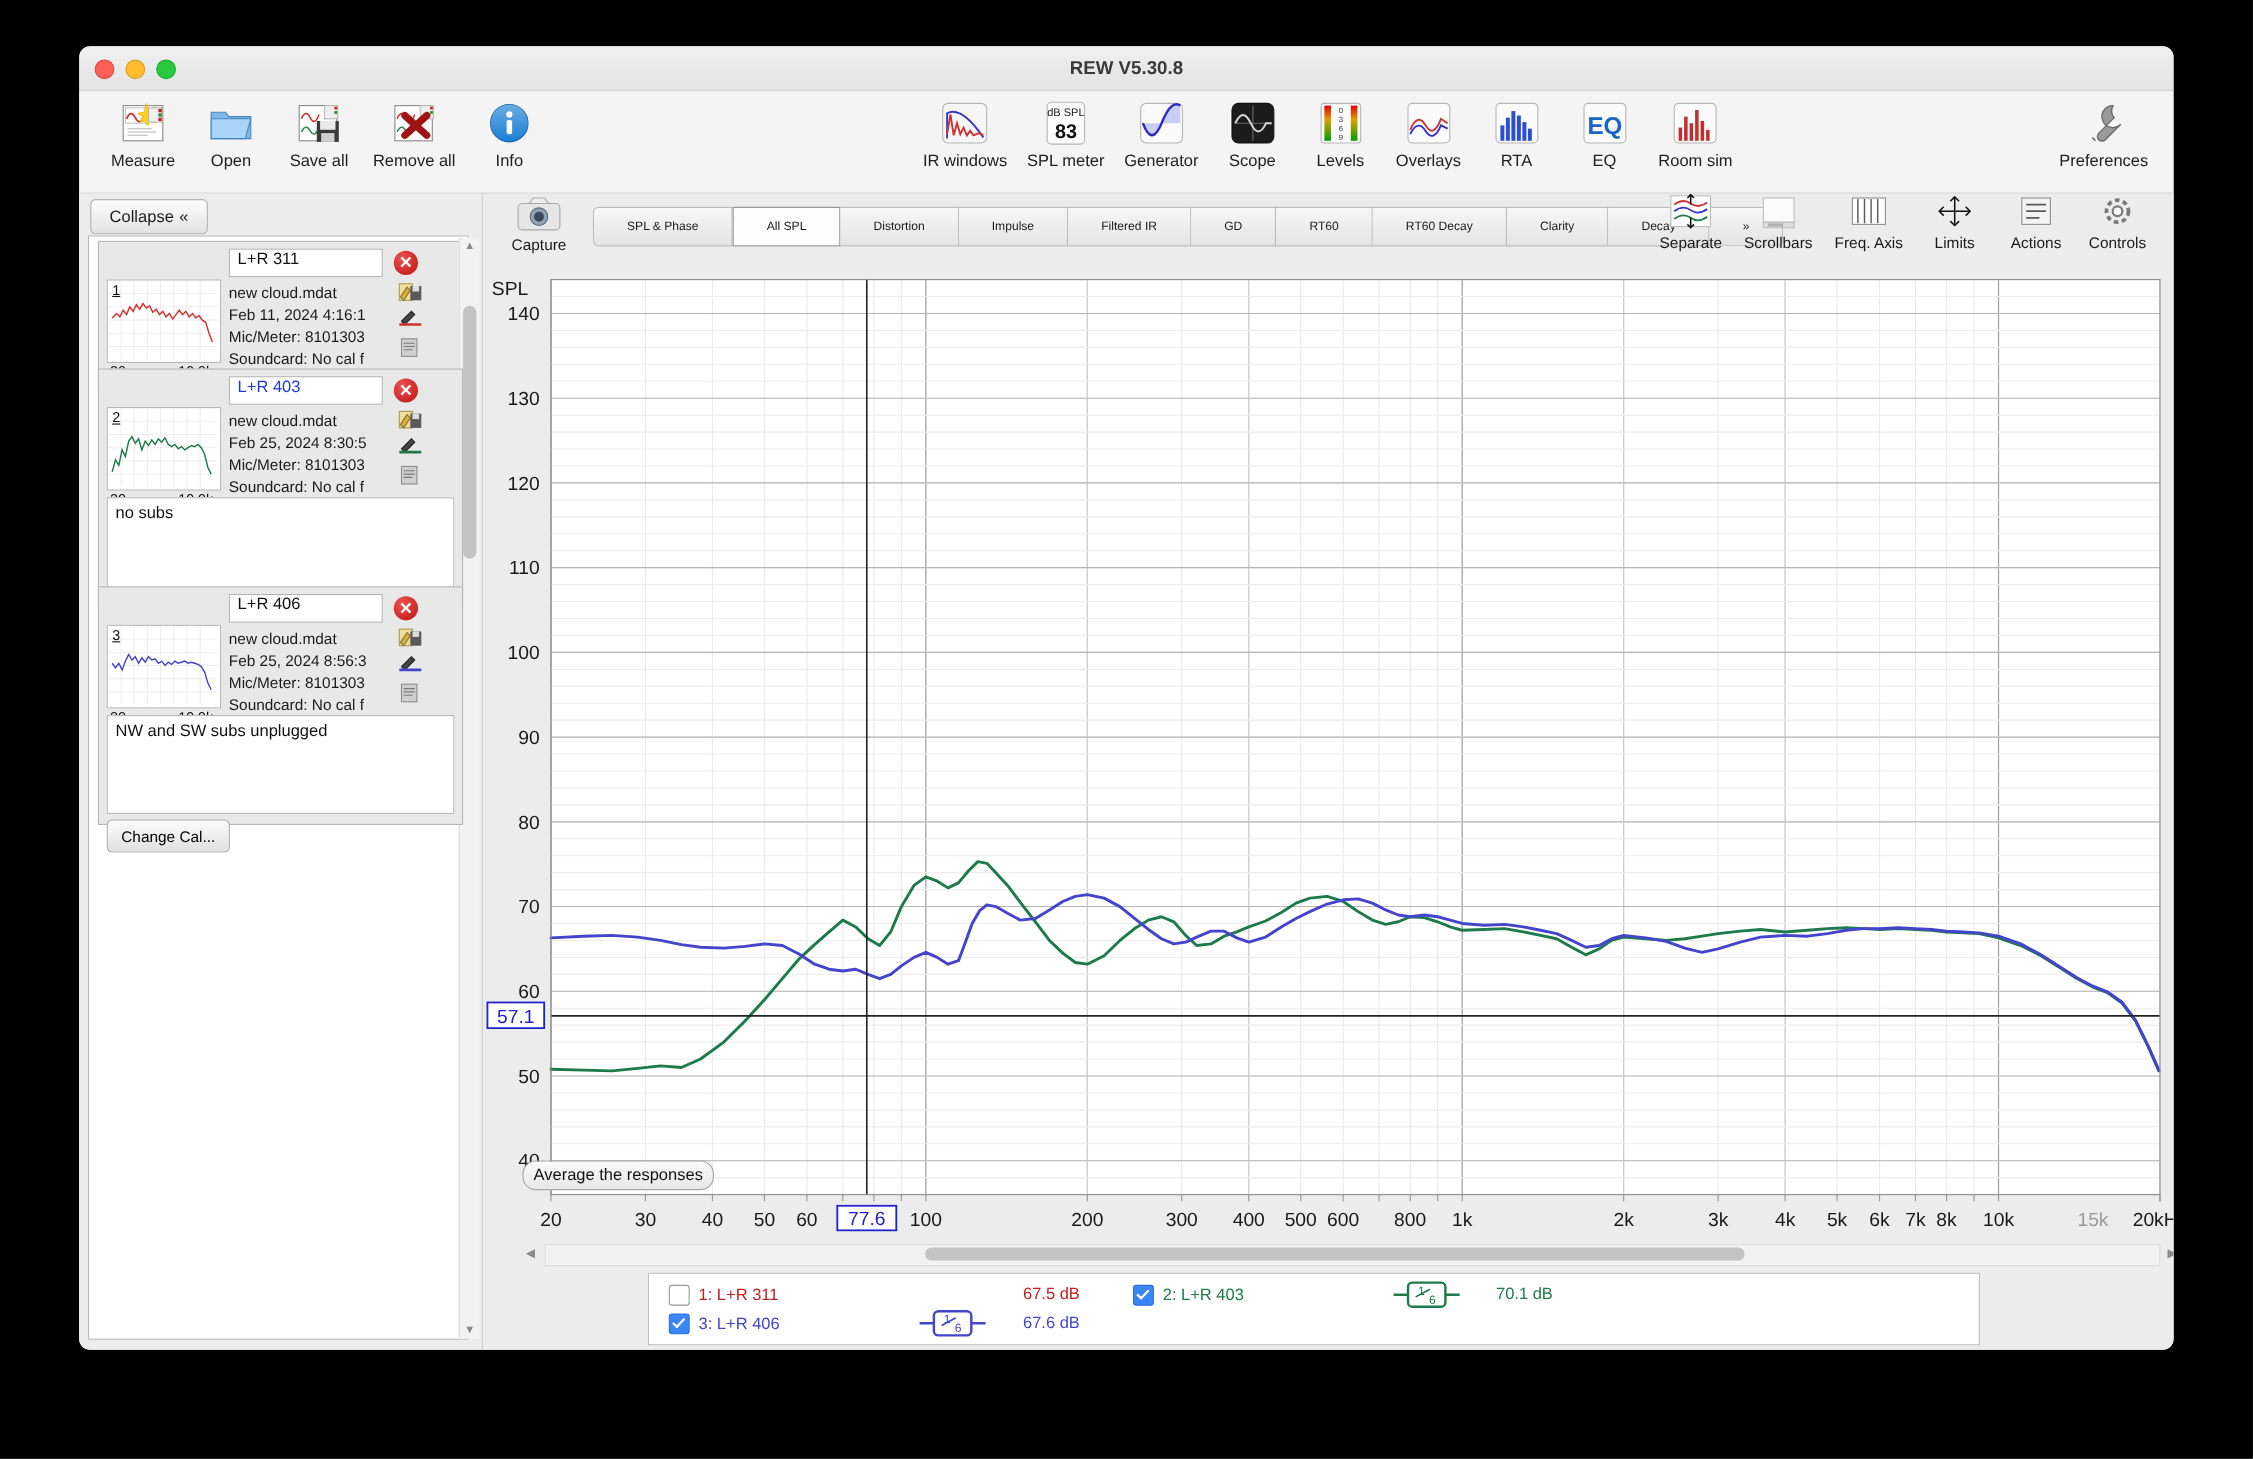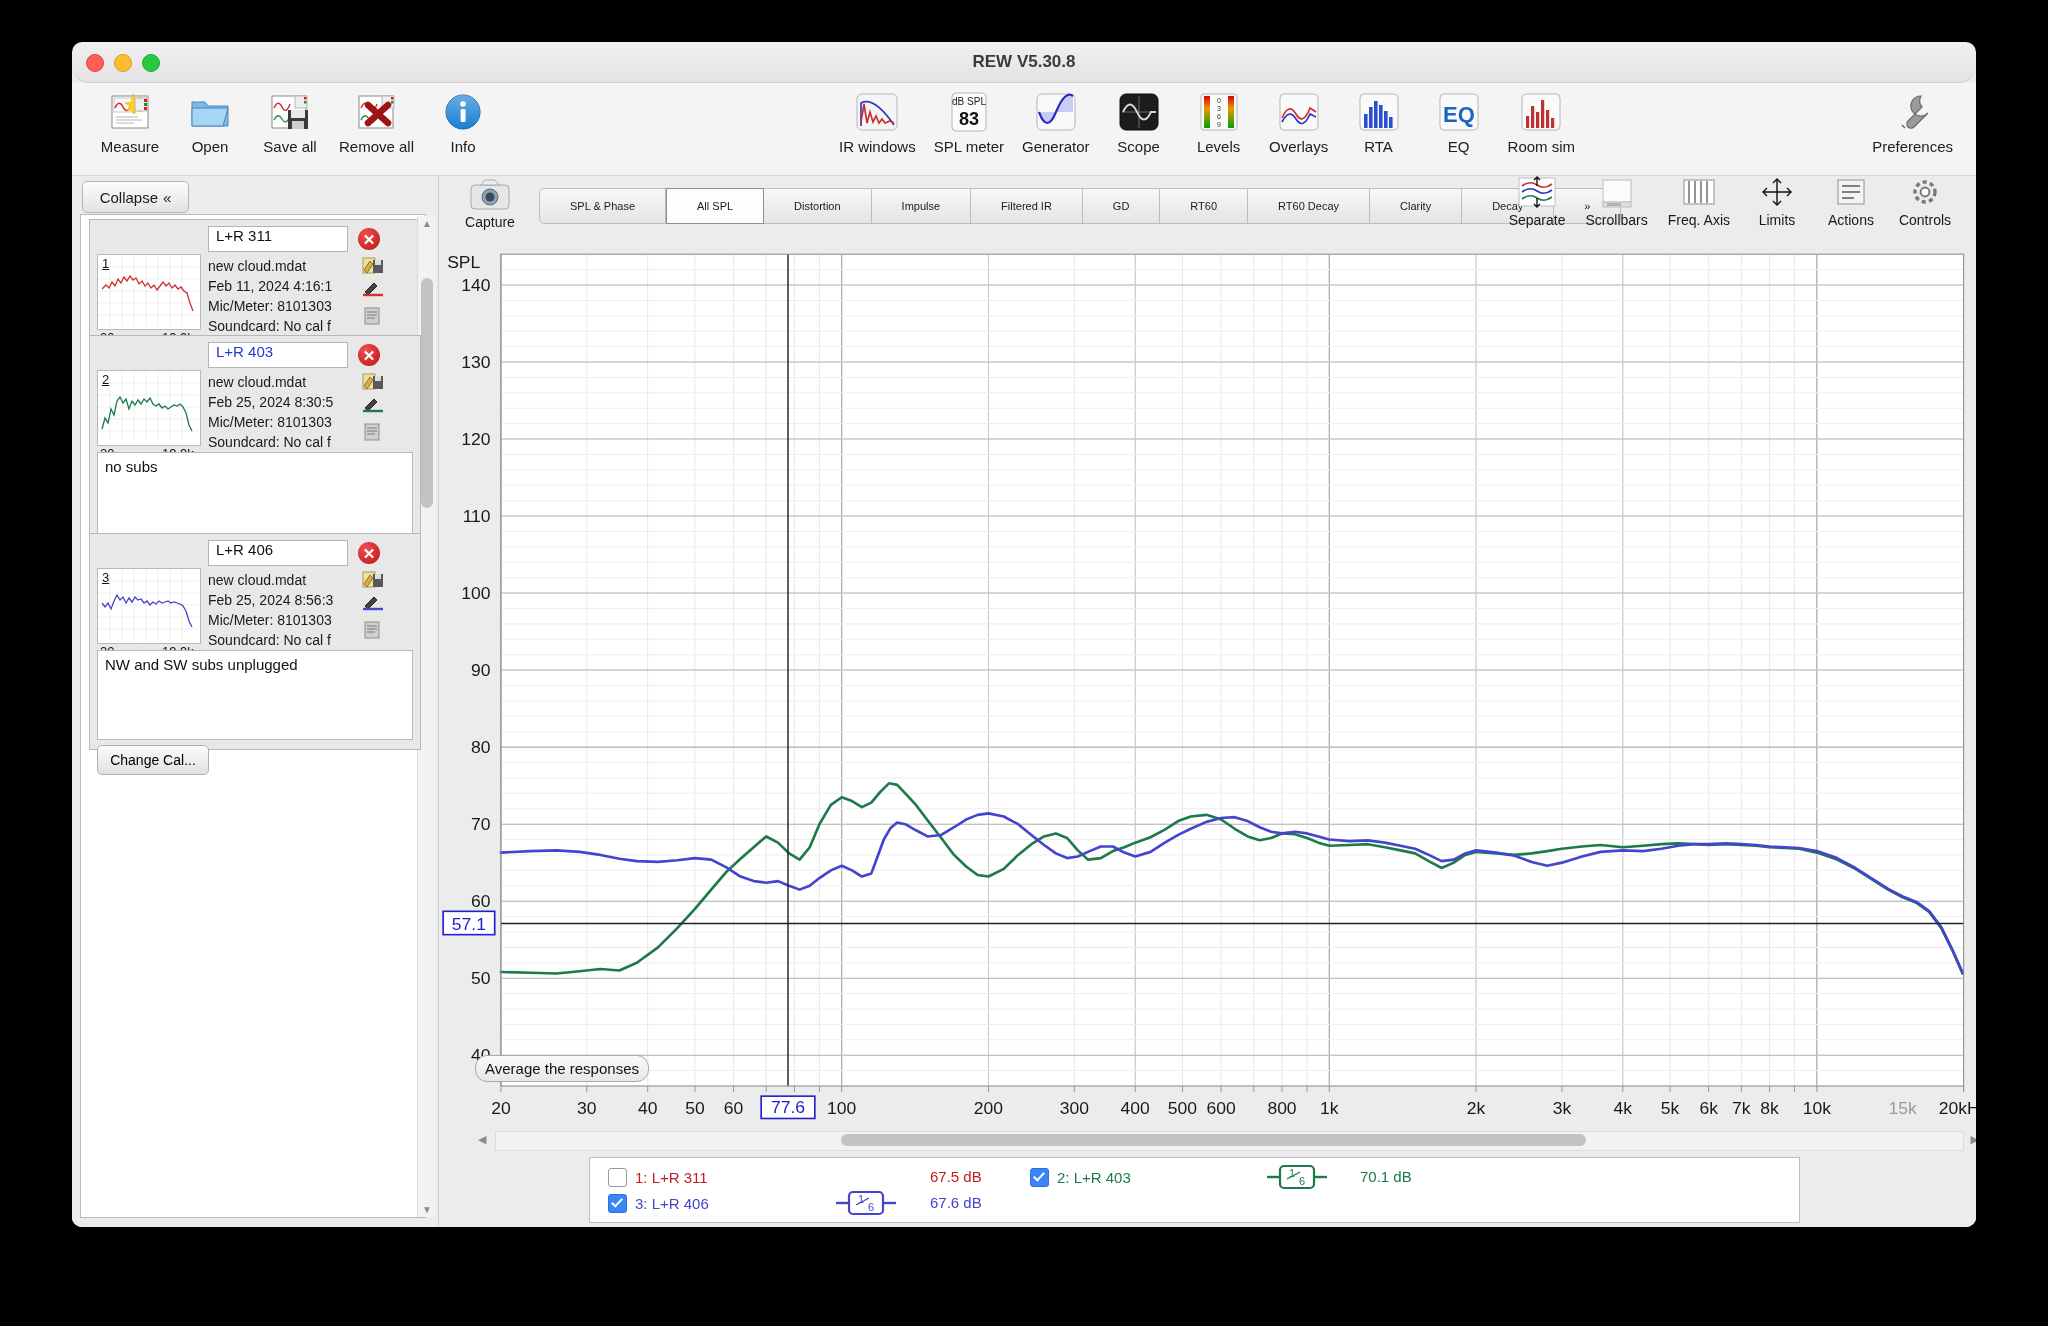--- a/index.html
+++ b/index.html
@@ -1,21 +1,21 @@
 <!DOCTYPE html>
 <html><head>
 <meta charset="utf-8">
 <style>
   html,body{margin:0;padding:0;background:#000;}
   body{width:2048px;height:1326px;font-family:"Liberation Sans",sans-serif;overflow:hidden;}
   .window{position:absolute;left:72px;top:42px;width:1904px;height:1185px;background:#ececec;
     border-radius:10px;box-shadow:0 6px 26px rgba(0,0,0,.6);overflow:hidden;display:flex;flex-direction:column;}
   
   .titlebar{height:40px;background:linear-gradient(#f0f0f0,#e3e3e3);border-bottom:1px solid #cfcfcf;
-    position:relative;flex:0 0 auto;border-radius:17px;}
+    position:relative;flex:0 0 auto;}
   .traffic{position:absolute;left:14px;top:12px;display:flex;gap:10px;}
   .dot{width:16px;height:16px;border-radius:50%;}
   .dot.r{background:#ff5f57;border:1px solid #e0443e;}
   .dot.y{background:#febc2e;border:1px solid #d89d27;}
   .dot.g{background:#28c840;border:1px solid #1dab2e;}
   .wintitle{position:absolute;left:0;right:0;top:10px;text-align:center;font-size:17px;font-weight:bold;color:#3a3a3a;}
   
   .toolbar{height:92px;background:#f4f4f4;border-bottom:1px solid #d6d6d6;position:relative;flex:0 0 auto;}
   .tbgroup{position:absolute;display:flex;align-items:flex-start;}
   .tbitem{display:flex;flex-direction:column;align-items:center;width:auto;min-width:62px;padding:0 9px;cursor:pointer;}

